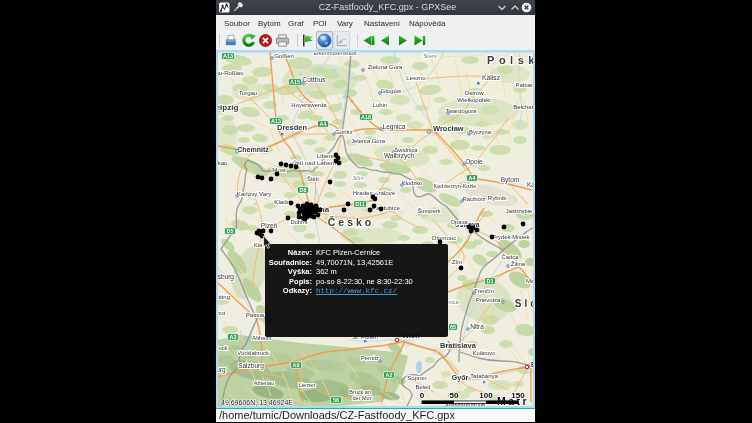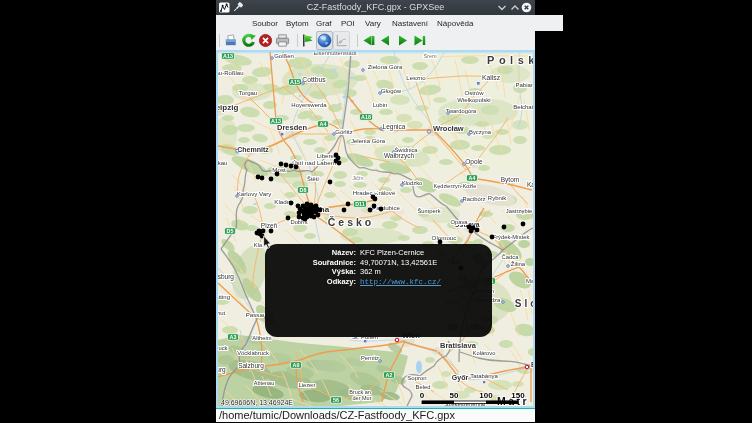--- a/index.html
+++ b/index.html
@@ -1,34 +1,34 @@
 <!DOCTYPE html>
 <html><head>
 <meta charset="utf-8">
 <style>
   html,body{margin:0;padding:0;background:#000;-webkit-font-smoothing:antialiased;}
   body{width:752px;height:423px;position:relative;overflow:hidden;
        font-family:"Liberation Sans",sans-serif;}
   #win{position:absolute;left:216px;top:0;width:319px;height:422px;background:#eff0f1;}
   #titlebar{position:absolute;left:0;top:0;width:319px;height:15px;
     background:linear-gradient(#3d444b,#31373d);color:#dadee1;}
-  #titletext{position:absolute;left:0;top:0;width:100%;height:15px;line-height:15px;
+  #titletext{position:absolute;left:12px;top:0;width:100%;height:15px;line-height:15px;
     text-align:center;font-size:9px;color:#d8dcdf;}
   .tbtn{position:absolute;top:0;height:15px;}
   #menubar{position:absolute;left:0;top:15px;width:319px;height:16px;background:#eff0f1;
-    font-size:8px;color:#232629;margin-left:28px;}
+    font-size:8px;color:#232629;}
   #menubar span{position:absolute;top:0;height:16px;line-height:17px;}
   #toolbar{position:absolute;left:0;top:31px;width:319px;height:19px;background:#eff0f1;}
   #mapbox{position:absolute;left:0;top:50px;width:319px;height:358px;
      border:2px solid #b0d9f2;box-sizing:border-box;background:#f1efe3;}
   #statusbar{position:absolute;left:0;top:408px;width:319px;height:14px;background:#fbfbfb;
      border-top:1px solid #14b8a6;box-sizing:border-box;
      font-size:11px;color:#1c1c1c;line-height:13.5px;padding-left:3px;}
   #tooltip{position:absolute;left:265px;top:244px;width:183px;height:93px;
-     background:rgba(9,9,9,0.95);border-radius:12px;color:#fff;font-size:7.5px;z-index:5;padding-left:44px;}
+     background:rgba(9,9,9,0.95);border-radius:2px;color:#fff;font-size:7.5px;z-index:5;}
   #tooltip table{border-collapse:collapse;margin:4px 0 0 0;}
   #tooltip td{padding:0;vertical-align:top;line-height:9.6px;font-size:7.5px;}
   #tooltip td.l{font-weight:bold;text-align:right;width:47px;white-space:nowrap;}
   #tooltip td.v{padding-left:4px;white-space:nowrap;}
   #tooltip .it{font-style:italic;}
   #tooltip a{color:#4d9bd6;text-decoration:underline;font-family:Liberation Mono, monospace;}
 </style>
 </head>
 <body>
 <div id="win">
@@ -801,20 +801,24 @@
         </tr>
     <tr>
           <td class="l">Souřadnice:</td>
           <td class="v">49,70071N, 13,42561E</td>
         </tr>
     <tr>
           <td class="l">Výška:</td>
           <td class="v">362 m</td>
         </tr>
     <tr>
+          <td class="l">Popis:</td>
+          <td class="v">po-so 8-22:30, ne 8:30-22:30</td>
+        </tr>
+    <tr>
           <td class="l">Odkazy:</td>
           <td class="v"><a>http://www.kfc.cz/</a></td>
         </tr>
   </tbody>
     </table>
 </div>
 
 <svg style="position:absolute;left:261px;top:235px;z-index:6;" width="12" height="15" viewBox="0 0 14 18">
   <path d="M3 1 L3 14 L6 11.5 L8 16 L10 15 L8 10.8 L11.5 10.5 Z" fill="#111" stroke="#fff" stroke-width="0.9"></path>
 </svg>

